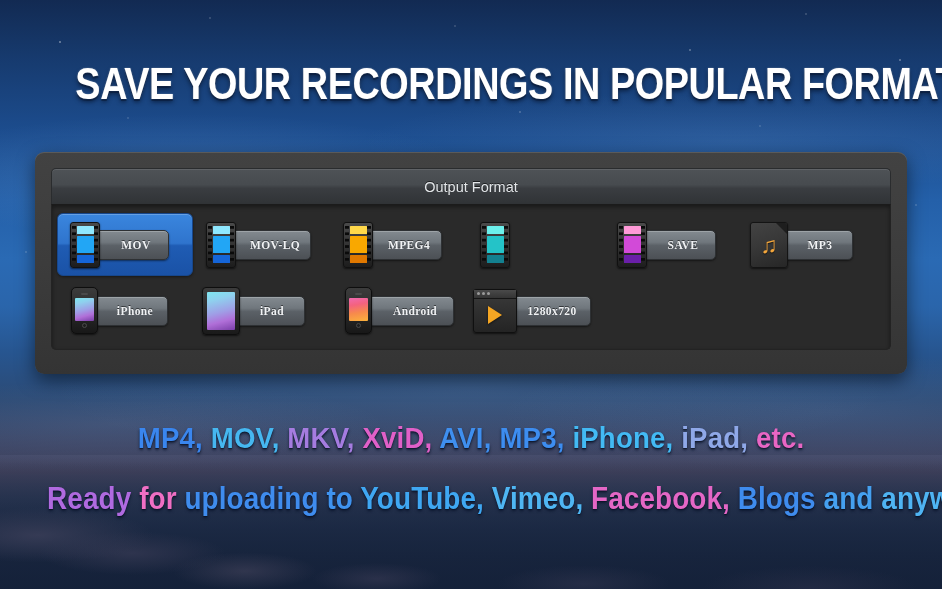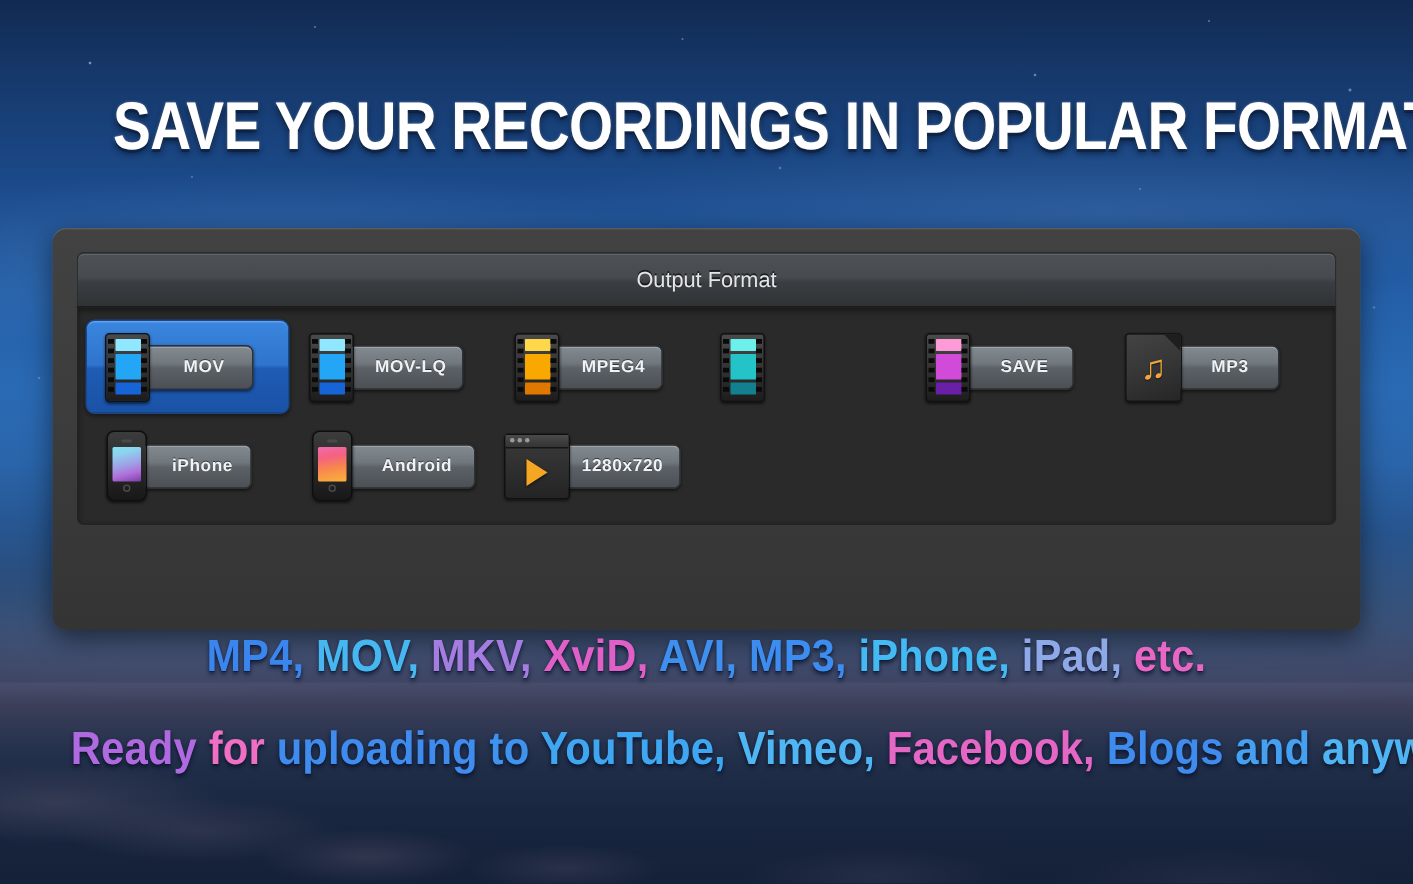--- a/index.html
+++ b/index.html
@@ -86,21 +86,21 @@
     text-shadow:
       0 2px 0 rgba(10,26,54,.55),
       0 3px 5px rgba(6,20,44,.7),
       0 0 2px rgba(255,255,255,.4);
     white-space:nowrap;
   }
 
   
   #panel {
     position:absolute; left:35px; top:152px;
-    width:872px; height:268px;
+    width:872px; height:222px;
     background:linear-gradient(180deg,#424242 0%, #3c3c3c 50%, #343434 100%);
     border-radius:9px;
     box-shadow:
       0 1px 0 rgba(255,255,255,.13) inset,
       0 6px 18px rgba(0,0,0,.5);
     padding:16px;
   }
   #panel-header {
     height:36px;
     border-radius:5px 5px 0 0;
@@ -117,21 +117,21 @@
   }
   #panel-body {
     height:146px;
     background:#2a2a2a;
     border:1px solid #232323;
     border-top:1px solid #1b1b1b;
     border-radius:0 0 5px 5px;
     padding:6px 5px 6px 5px;
     box-shadow:0 2px 4px rgba(0,0,0,.45) inset;
   }
-  .fmt-row { display:flex; height:67px; align-items:center; }
+  .fmt-row { display:flex; height:67px; align-items:center;font-family:Liberation Serif, serif; }
   .fmt-row.r2 { height:65px; }
 
   
   .fmt-item {
     width:136px; height:63px;
     position:relative;
     display:flex; align-items:center;
     border-radius:6px;
     margin-right:1px;
     padding-left:5px;
@@ -363,20 +363,28 @@
             <div class="phone">
               <div class="hs"></div>
               <div class="screen scr-cyanpurple"></div>
               <div class="hb"></div>
             </div>
           </div>
           <div class="fmt-label">iPhone</div>
         </div>
         <div class="fmt-item">
           <div class="icon-wrap">
+            <div class="tablet">
+              <div class="screen scr-cyanpurple"></div>
+            </div>
+          </div>
+          <div class="fmt-label">iPad</div>
+        </div>
+        <div class="fmt-item">
+          <div class="icon-wrap">
             <div class="phone">
               <div class="hs"></div>
               <div class="screen scr-pinkorange"></div>
               <div class="hb"></div>
             </div>
           </div>
           <div class="fmt-label wide">Android</div>
         </div>
         <div class="fmt-item">
           <div class="icon-wrap">

